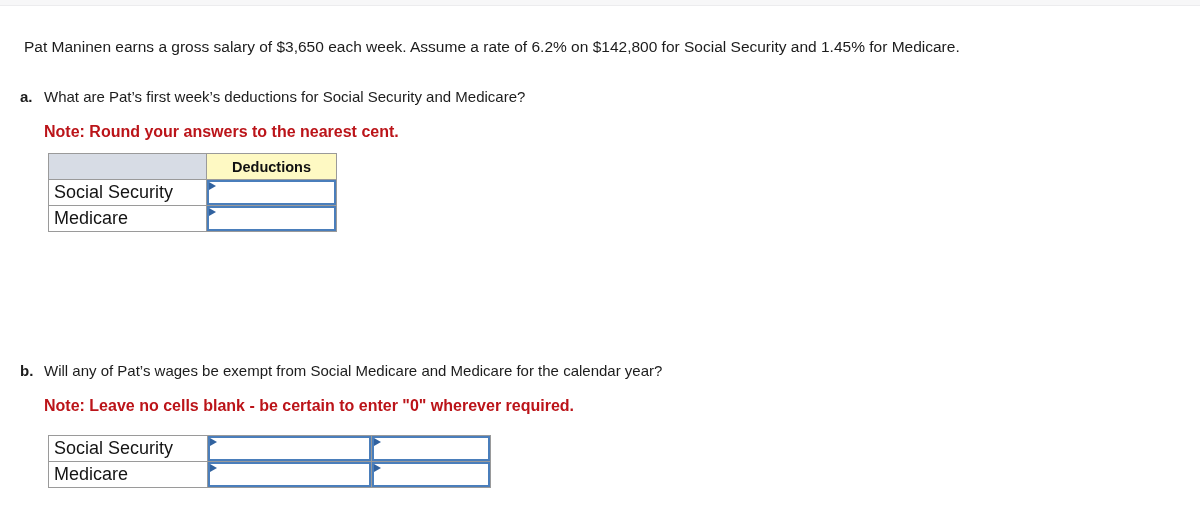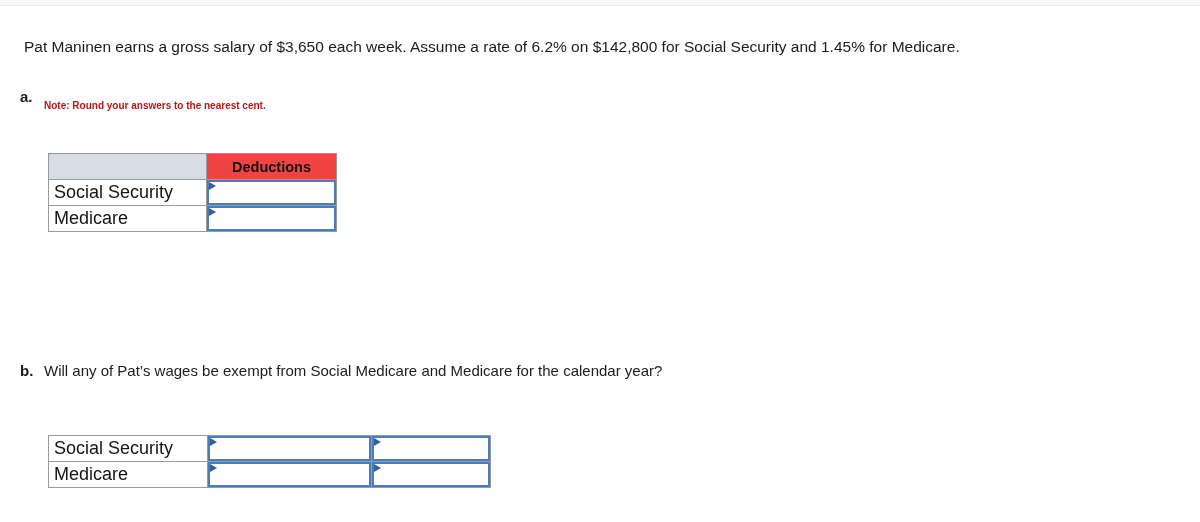--- a/index.html
+++ b/index.html
@@ -66,42 +66,41 @@
     font-size: 15px;
     line-height: 20px;
     white-space: nowrap;
   }
   .question {
     color: #1c1c1c;
     display: block;
   }
   .note {
     display: block;
-    margin-top: 9px;
+    margin-top: 15px;
     color: #bb1419;
     font-weight: bold;
-    font-size: 10px;
-    text-align: right;
+    font-size: 16px;
   }
 
   
   .ans-table {
     position: absolute;
     border-collapse: collapse;
     table-layout: fixed;
     background: #ffffff;
   }
   .ans-table td, .ans-table th {
     border: 1px solid #9a9a9a;
     padding: 0;
     height: 26px;
     box-sizing: border-box;
   }
   .hdr {
-    background: #ef4444;
+    background: #fef9c3;
     font-size: 14.5px;
     font-weight: bold;
     text-align: center;
     color: #111111;
     height: 27px;
   }
   .hdr-blank {
     background: #d7dce5;
   }
   .lbl {
@@ -154,20 +153,21 @@
 <div class="top-strip"></div>
 
 <div class="page">
 
   <div class="stem">Pat Maninen earns a gross salary of $3,650 each week. Assume a rate of 6.2% on $142,800 for Social Security and 1.45% for Medicare.</div>
 
   <div class="part part-a">
     <div class="part-row">
       <span class="part-letter">a.</span>
       <span class="part-body">
+        <span class="question">What are Pat’s first week’s deductions for Social Security and Medicare?</span>
         <span class="note">Note: Round your answers to the nearest cent.</span>
       </span>
     </div>
   </div>
 
   <table class="ans-table" id="table-a">
     <colgroup>
       <col class="col-label">
       <col class="col-ded">
     </colgroup>
@@ -191,20 +191,21 @@
         </td>
       </tr>
     </tbody>
   </table>
 
   <div class="part part-b">
     <div class="part-row">
       <span class="part-letter">b.</span>
       <span class="part-body">
         <span class="question">Will any of Pat’s wages be exempt from Social Medicare and Medicare for the calendar year?</span>
+        <span class="note">Note: Leave no cells blank - be certain to enter "0" wherever required.</span>
       </span>
     </div>
   </div>
 
   <table class="ans-table" id="table-b">
     <colgroup>
       <col class="col-label">
       <col class="col-v1">
       <col class="col-v2">
     </colgroup>

